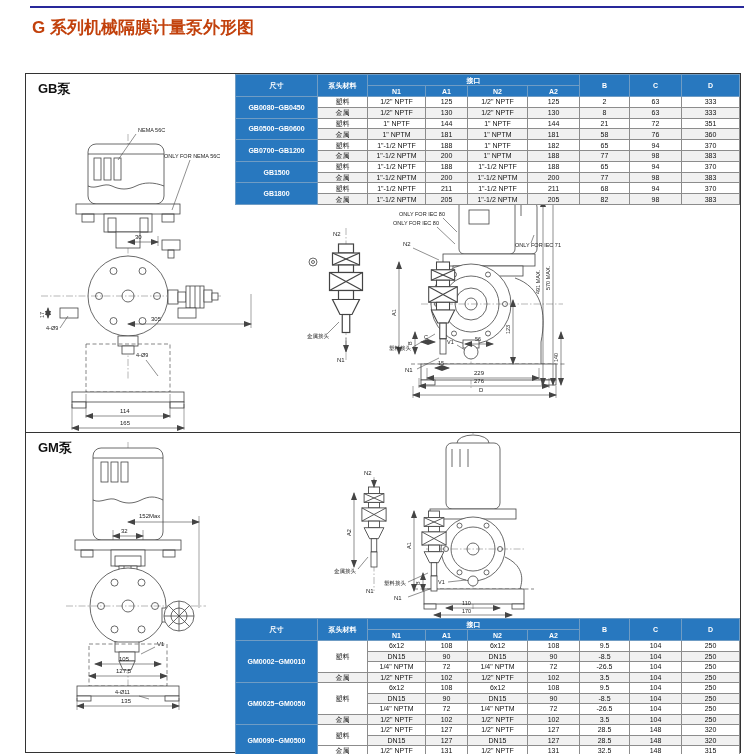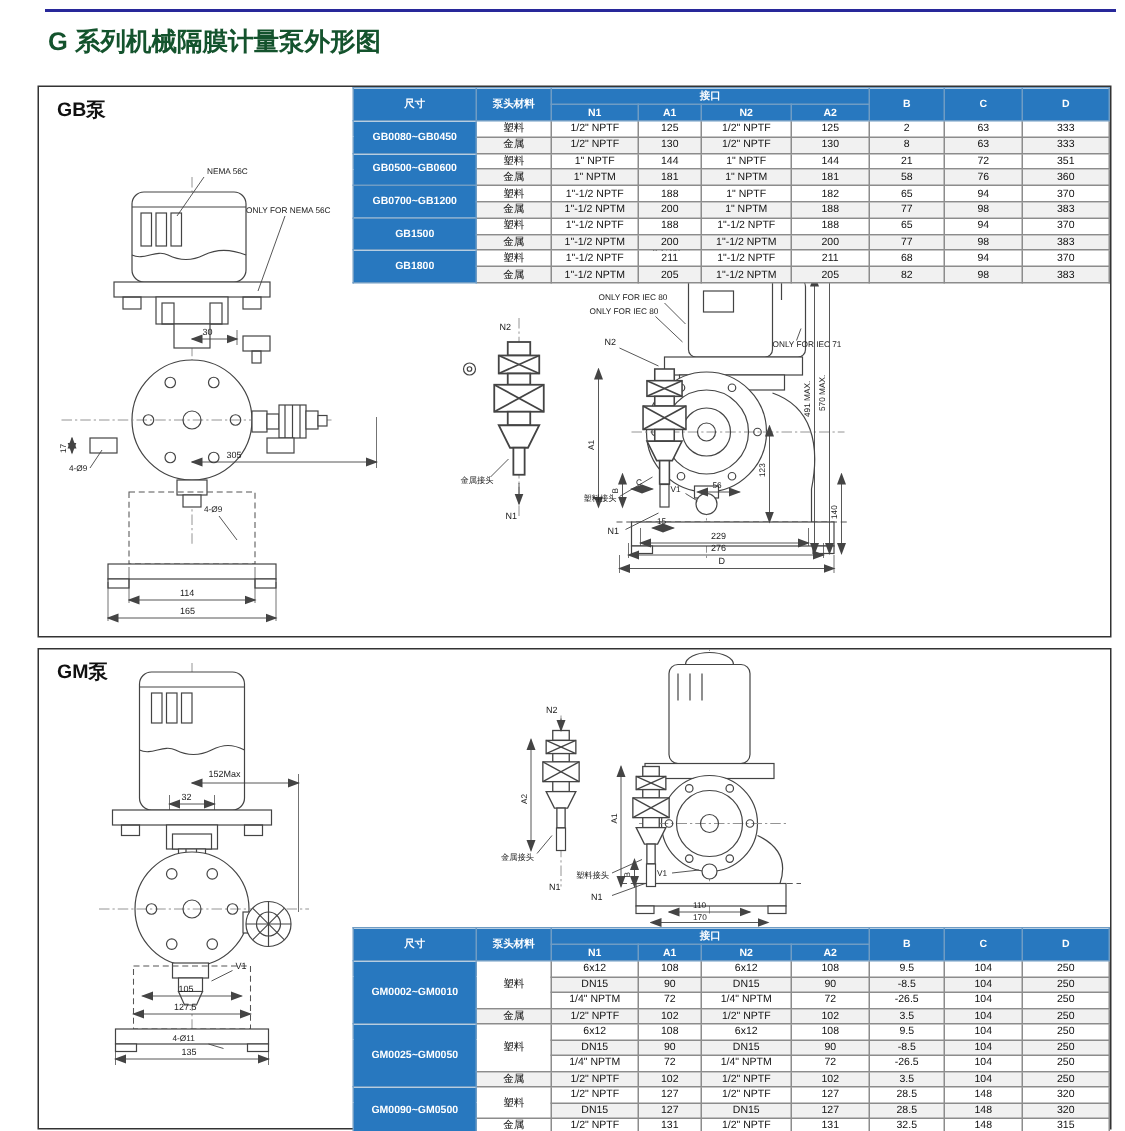--- a/index.html
+++ b/index.html
@@ -1,21 +1,21 @@
 <!DOCTYPE html>
 <html><head>
 <meta charset="utf-8">
 <style>
   html,body{margin:0;padding:0;background:#fff;}
   body{width:750px;height:754px;position:relative;overflow:hidden;
        font-family:"Liberation Sans","DejaVu Sans",sans-serif;}
   .top-rule{position:absolute;left:30px;top:6px;width:714px;height:2px;background:#28289a;}
-  .page-title{position:absolute;left:32px;top:16px;font-size:17px;font-weight:bold;color:#14532d;}
+  .page-title{position:absolute;left:32px;top:16px;font-size:17px;font-weight:bold;color:#c2410c;}
   .panel{position:absolute;left:25px;width:716px;background:#fff;border:1px solid #333;box-sizing:border-box;}
-  #gb-panel{top:57px;height:368px;}
+  #gb-panel{top:73px;height:368px;}
   #gm-panel{top:432px;height:321px;}
   .panel-label{position:absolute;left:12px;top:6px;font-size:13px;font-weight:bold;color:#111;z-index:3;}
   .drawing{position:absolute;left:0;top:0;z-index:1;}
   .tbl-wrap{position:absolute;z-index:2;}
   #gb-table-wrap{left:209px;top:0px;}
   #gm-table-wrap{left:209px;top:185px;}
   table.spec-table{border-collapse:collapse;table-layout:fixed;width:504px;border:1px solid #444;
        font-size:7px;line-height:1;}
   table.spec-table th,table.spec-table td{padding:0;text-align:center;overflow:hidden;white-space:nowrap;}
   table.spec-table th{background:#2878bf;color:#fff;font-weight:bold;border:1px solid #6f9cc4;height:10px;font-size:7px;}

